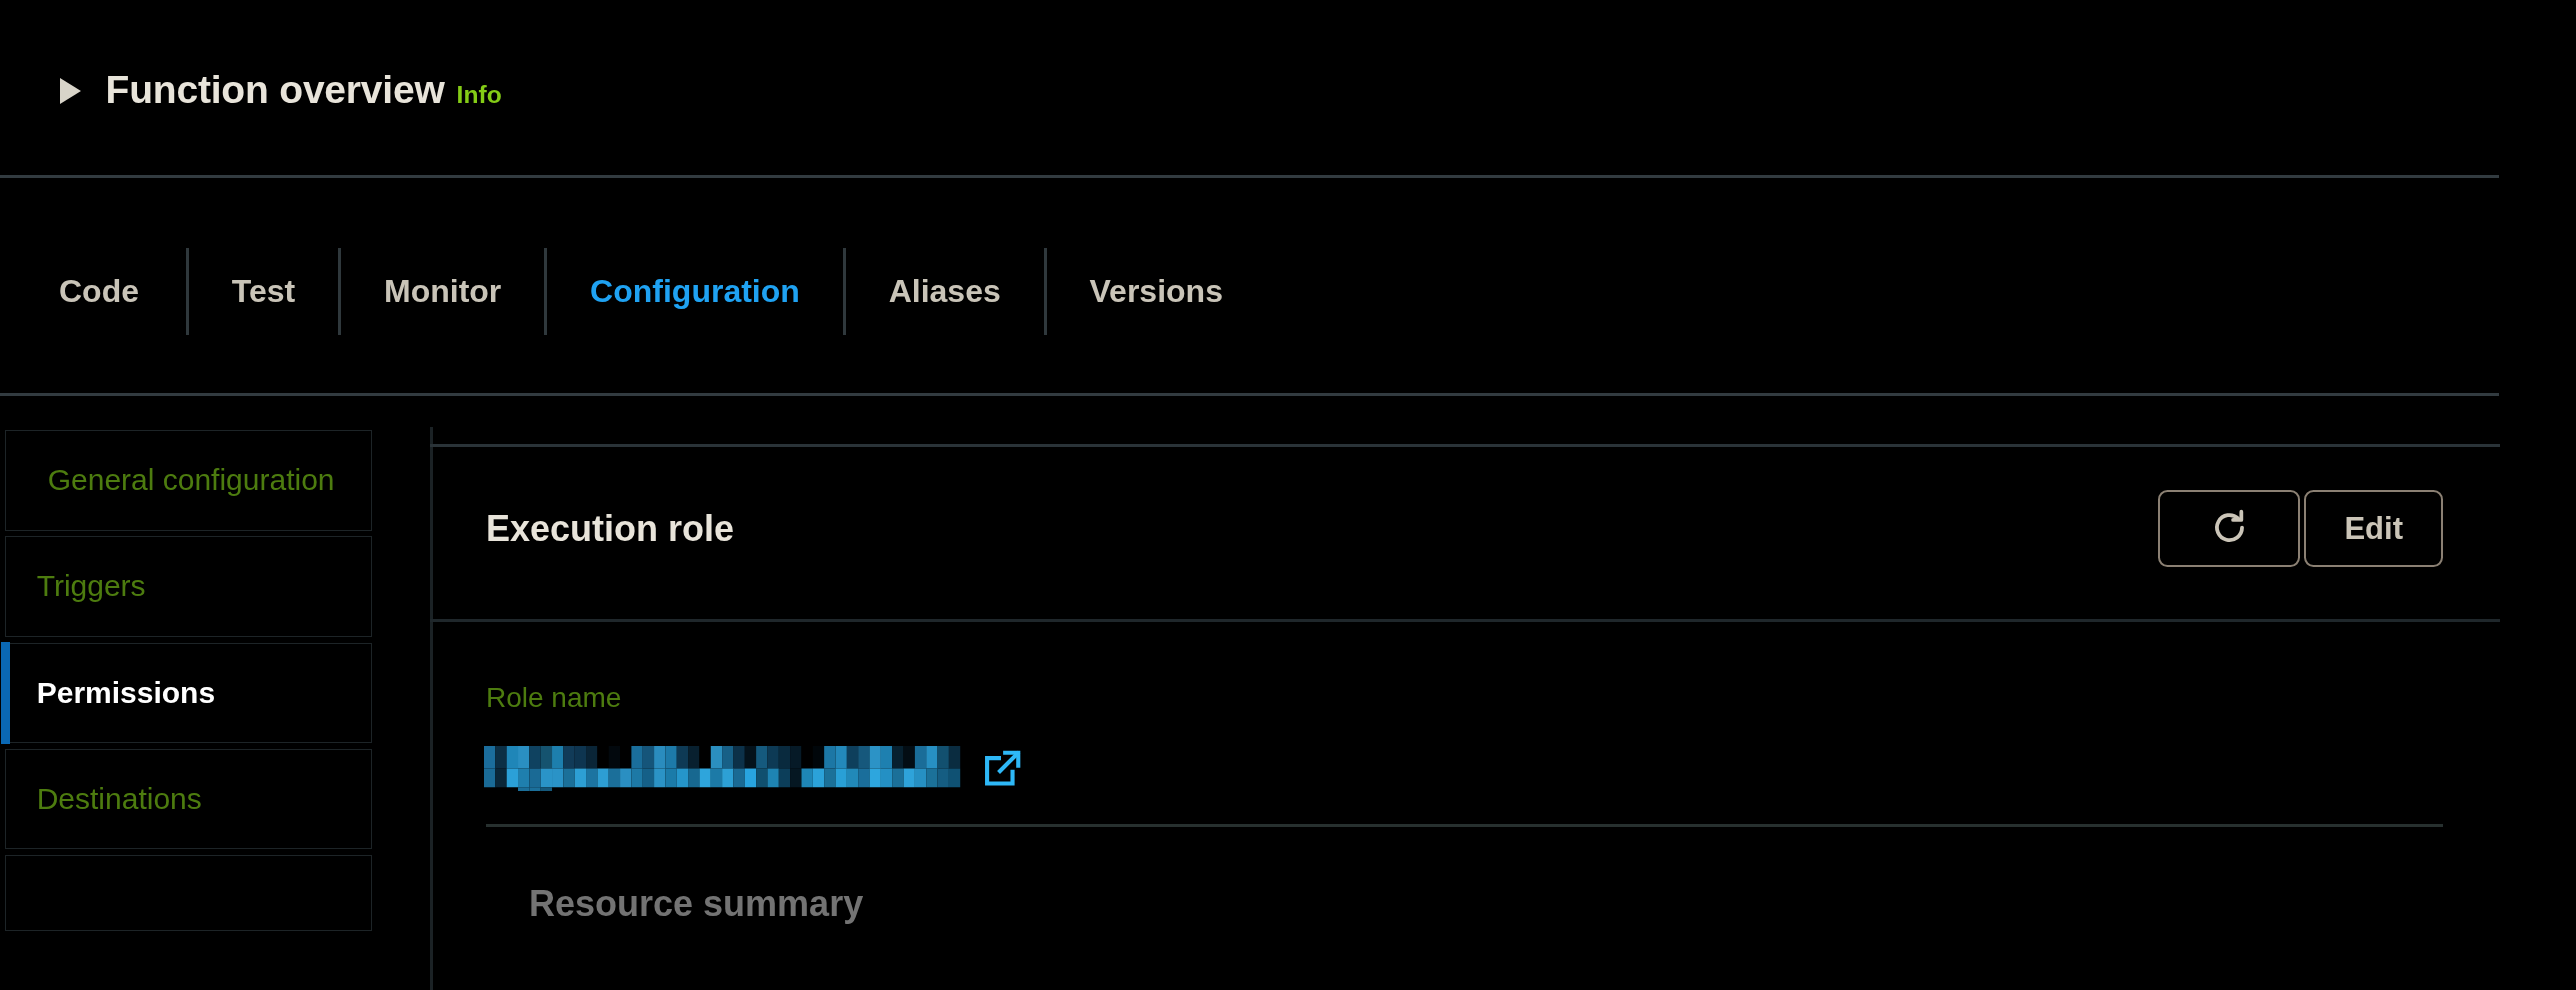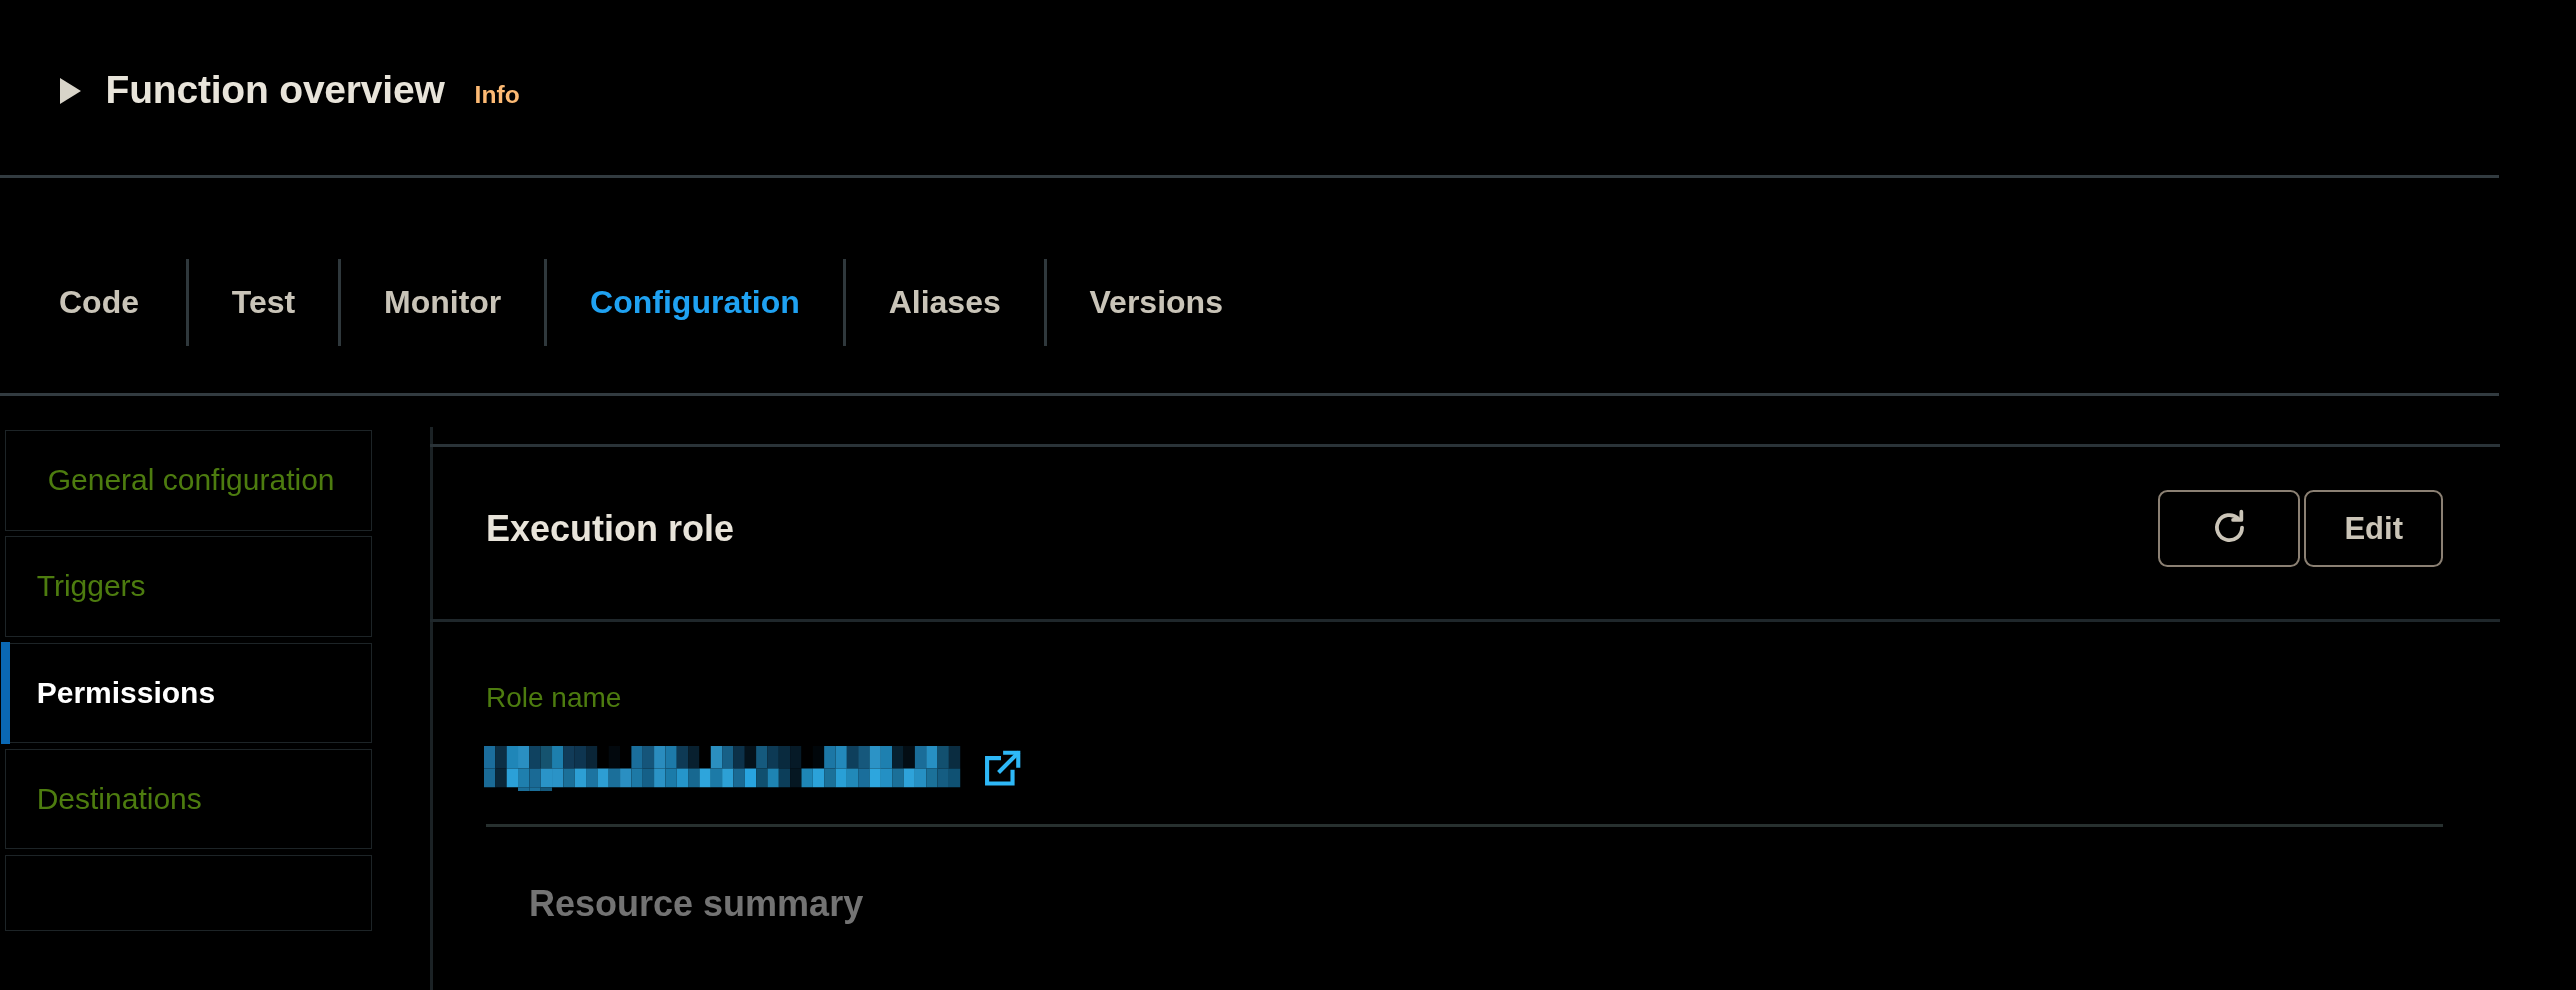--- a/index.html
+++ b/index.html
@@ -52,40 +52,40 @@
   .overview-title {
     font-size: 39px;
     font-weight: bold;
     color: #e8e4da;
     letter-spacing: -0.2px;
     white-space: nowrap;
   }
   .info-link {
     font-size: 24.6px;
     font-weight: bold;
-    color: #fdba74;
-    margin-left: 30px;
+    color: #84cc16;
+    margin-left: 12px;
     white-space: nowrap;
     cursor: pointer;
   }
 
   
   .hrule {
     position: absolute;
     height: 2.8px;
     background: #323b40;
   }
   .hrule-top    { left: 0;   top: 175px; width: 2499px; }
   .hrule-tabs   { left: 0;   top: 393px; width: 2499px; }
 
   
   .tabbar {
     position: absolute;
     left: 0;
-    top: 195px;
+    top: 184px;
     width: 2499px;
     height: 215px;
     display: flex;
     align-items: center;
   }
   .tab {
     position: relative;
     display: flex;
     align-items: center;
     justify-content: center;

